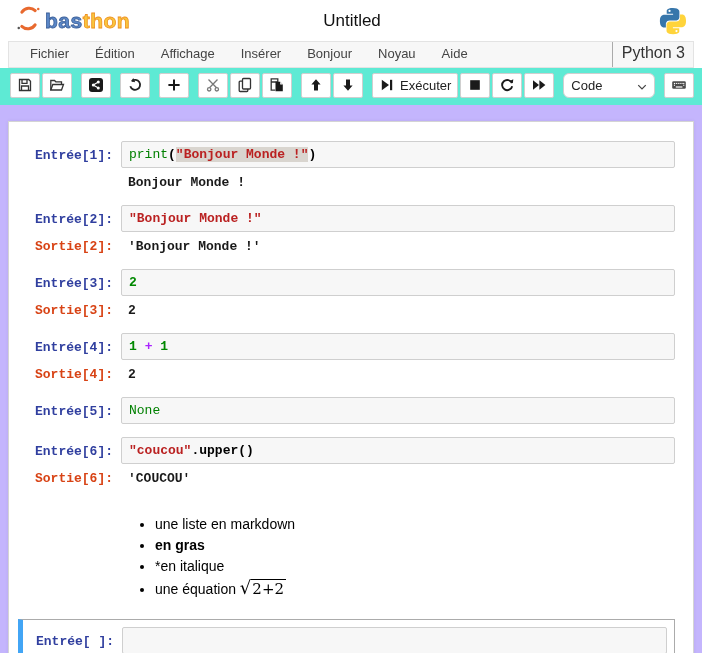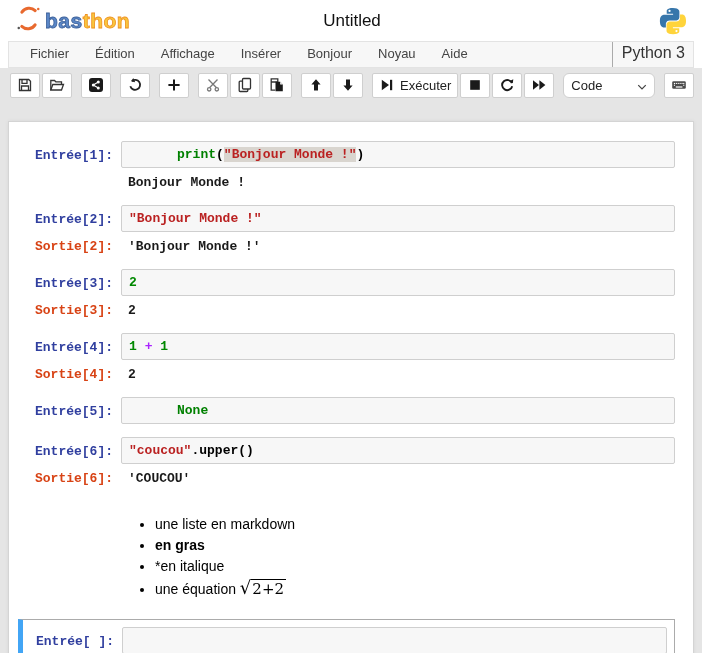--- a/index.html
+++ b/index.html
@@ -18,52 +18,52 @@
   .python-logo { width: 150px; display: flex; justify-content: flex-end; }
 
   
   .menubar { margin: 0 8px; height: 27px; background: #f7f7f7; border: 1px solid #e3e3e3;
              display: flex; padding: 0 6px 0 8px; }
   .menu-item { font-size: 13px; color: #444; padding: 4px 13px; cursor: pointer; }
   .kernel { margin-left: auto; font-size: 16px; color: #333; border-left: 1px solid #aaa;
             padding: 2px 2px 2px 9px; }
 
   
-  .toolbar { height: 37px; background: #e5e5e5; display: flex; align-items: center; padding: 0 0 3px 10px; }
+  .toolbar { height: 37px; background: #5eead4; display: flex; align-items: center; padding: 0 0 3px 10px; }
   .tb-group { display: flex; margin-right: 9px; }
   .tb-btn { height: 25px; min-width: 26px; padding: 3px 6px; background: #fff;
             border: 1px solid #cfcfcf; border-radius: 2px; display: flex; align-items: center;
             justify-content: center; gap: 5px; margin-right: 2px; cursor: pointer; }
   .tb-btn:last-child { margin-right: 0; }
   .tb-btn svg { display: block; }
   .tb-label { font-size: 13px; color: #222; }
   .tb-select { height: 25px; width: 92px; border: 1px solid #cfcfcf; border-radius: 6px;
                display: flex; align-items: center; padding: 0 7px; position: relative;
                font-size: 13px; color: #222; cursor: pointer; background: #fff; }
   .tb-select svg { position: absolute; right: 6px; top: 7px; }
   .s { fill: none; stroke: #333; stroke-width: 1.3; }
 
   
-  .nb-area { flex: 1; background: #e5e5e5; padding: 16px 8px 0; overflow: hidden; }
+  .nb-area { flex: 1; background: #c4b5fd; padding: 16px 8px 0; overflow: hidden; }
   .notebook { background: #fff; border: 1px solid #d4d4d4; box-shadow: 0 0 4px rgba(0,0,0,.06);
               min-height: 100%; padding: 19px 18px 10px 8px; }
 
   .mono { font-family: "Liberation Mono", "DejaVu Sans Mono", monospace; font-size: 13px; font-weight: bold; }
   .cell { margin-bottom: 13px; }
   .cell-row { display: flex; align-items: flex-start; }
   .prompt { width: 104px; min-width: 104px; text-align: right; padding: 7px 8px 0 0;
             font-family: "Liberation Mono", "DejaVu Sans Mono", monospace; font-size: 13px; font-weight: bold;
             white-space: pre; }
   .in-prompt  { color: #303F9F; }
   .out-prompt { color: #D84315; }
   .input-box { flex: 1; background: #f7f7f7; border: 1px solid #cfcfcf; border-radius: 2px;
                padding: 5px 7px; min-height: 27px; white-space: pre; cursor: text; }
   .output { flex: 1; padding: 7px 7px 2px; color: #1a1a1a; white-space: pre; }
 
-  .tok-kw  { color: #008000; font-weight: bold; margin-left: 48px; }
+  .tok-kw  { color: #008000; font-weight: normal; }
   .tok-str { color: #BA2121; }
   .tok-num { color: #008800; }
   .tok-op  { color: #AA22FF; font-weight: bold; }
   .tok-plain { color: #000; }
   .tok-sel { background: #d9d5cf; }
 
   
   .md-cell { margin-left: 104px; padding: 2px 6px 6px; margin-top: 24px; }
   .md-cell ul { margin: 0; padding-left: 28px; }
   .md-cell li { font-size: 14px; line-height: 21px; color: #000; }

